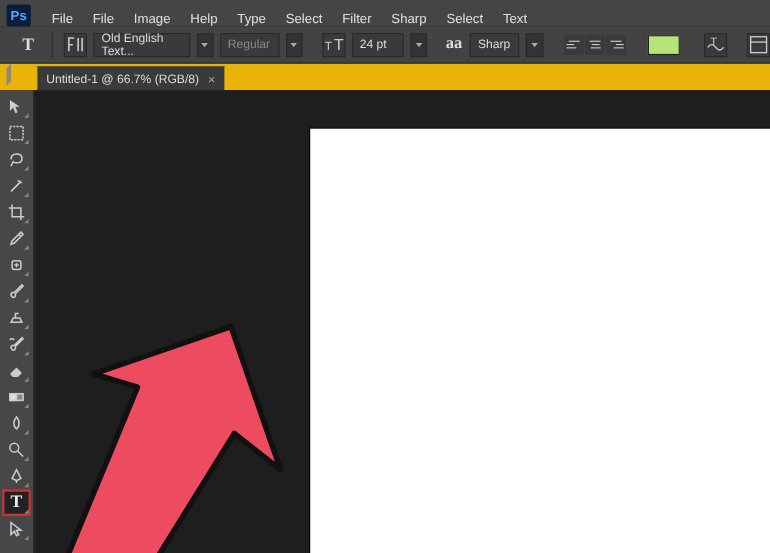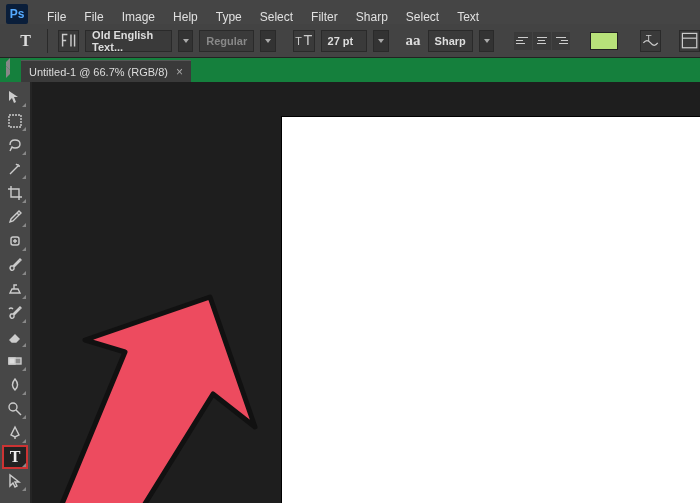--- a/index.html
+++ b/index.html
@@ -8,37 +8,37 @@
   
   .menu-bar { height: 24px; background: #454545; display: flex; align-items: flex-end; padding-left: 6px; color: #e0e0e0; font-size: 12px; }
   .logo { width: 22px; height: 20px; background: #0a1e3a; color: #55aaff; font-weight: bold; font-size: 12px; display: flex; align-items: center; justify-content: center; margin-right: 10px; border-radius: 2px; }
   .menu-item { padding: 0 9px; cursor: default; }
 
   
   .options-bar { height: 34px; background: #434343; display: flex; align-items: center; padding-left: 14px; gap: 6px; border-bottom: 1px solid #222; }
   .opt-tool { width: 24px; height: 24px; display:flex; align-items:center; justify-content:center; color:#ddd; font-family: Georgia, serif; font-size: 16px; font-weight:bold; }
   .vsep { width:1px; height:24px; background:#2a2a2a; margin: 0 4px; }
   .opt-btn { width: 22px; height:22px; background:#3a3a3a; border:1px solid #2a2a2a; display:flex; align-items:center; justify-content:center; }
-  .dropdown { height:22px; background:#3a3a3a; border:1px solid #2a2a2a; color:#ddd; font-size:11px; display:flex; align-items:center; padding:0 6px;font-weight:bold; }
+  .dropdown { height:22px; background:#3a3a3a; border:1px solid #2a2a2a; color:#ddd; font-size:11px; display:flex; align-items:center; padding:0 6px; }
   .dd-arrow { width:16px; height:22px; background:#333; border:1px solid #2a2a2a; display:flex; align-items:center; justify-content:center; }
   .dd-arrow::after { content:""; border-left:3px solid transparent; border-right:3px solid transparent; border-top:4px solid #aaa; }
   .font-dd { width:90px; }
   .style-dd { width:55px; color:#888; }
   .size-dd { width:48px; }
   .aa-dd { width:46px; }
   .swatch { width:30px; height:18px; background:#b8e27a; border:1px solid #222; }
   .align-group { display:flex; gap:1px; }
   .align-btn { width:18px; height:18px; background:#3a3a3a; display:flex; flex-direction:column; justify-content:center; align-items:center; gap:2px; }
   .align-btn span { display:block; height:1px; background:#ccc; }
   .al span { width:10px; } .al span:nth-child(2){ width:7px; align-self:flex-start; margin-left:2px;} .al span:nth-child(3){ width:9px; align-self:flex-start; margin-left:2px;}
   .ac span { width:10px; } .ac span:nth-child(2){ width:7px;} .ac span:nth-child(3){ width:9px;}
   .ar span { width:10px; } .ar span:nth-child(2){ width:7px; align-self:flex-end; margin-right:2px;} .ar span:nth-child(3){ width:9px; align-self:flex-end; margin-right:2px;}
 
   
-  .tab-bar { height:24px; background:#15803d; display:flex; align-items:flex-end; padding-left:21px; }
+  .tab-bar { height:24px; background:#eab308; display:flex; align-items:flex-end; padding-left:34px; }
   .doc-tab { height:22px; background:#3a3a3a; color:#ddd; font-size:11px; padding:0 8px; display:flex; align-items:center; gap:8px; border-top:1px solid #555; }
   .tab-close { color:#aaa; font-size:12px; }
 
   
   .workspace { position:absolute; top:82px; left:0; right:0; bottom:0; background:#252525; }
   .tool-panel { position:absolute; top:0; left:0; width:30px; bottom:0; background:#474747; display:flex; flex-direction:column; align-items:center; padding-top:4px; }
   .tool { width:24px; height:22px; display:flex; align-items:center; justify-content:center; color:#ccc; margin-bottom:2px; position:relative; }
   .tool svg { width:16px; height:16px; stroke:#ccc; fill:none; stroke-width:1.4; }
   .tool.selected { outline:2px solid #c33; outline-offset:-1px; background:#222; }
   .tool .corner { position:absolute; right:1px; bottom:1px; width:0; height:0; border-right:4px solid #888; border-top:4px solid transparent; }
@@ -82,21 +82,21 @@
   <div class="dd-arrow"></div>
   <div class="dropdown style-dd">Regular</div>
   <div class="dd-arrow"></div>
   <div style="width:6px"></div>
   <div class="opt-btn">
     <svg viewBox="0 0 16 16">
         <text x="1" y="12" font-size="9" fill="#ccc" font-family="Georgia">T</text>
         <text x="8" y="12" font-size="12" fill="#ccc" font-family="Georgia">T</text>
       </svg>
   </div>
-  <div class="dropdown size-dd">27 pt</div>
+  <div class="dropdown size-dd">24 pt</div>
   <div class="dd-arrow"></div>
   <div style="width:4px"></div>
   <div class="opt-tool" style="font-size:15px;width:18px">aa</div>
   <div class="dropdown aa-dd">Sharp</div>
   <div class="dd-arrow"></div>
   <div style="width:8px"></div>
   <div class="align-group">
     <div class="align-btn al">
         <span></span>
         <span></span>

